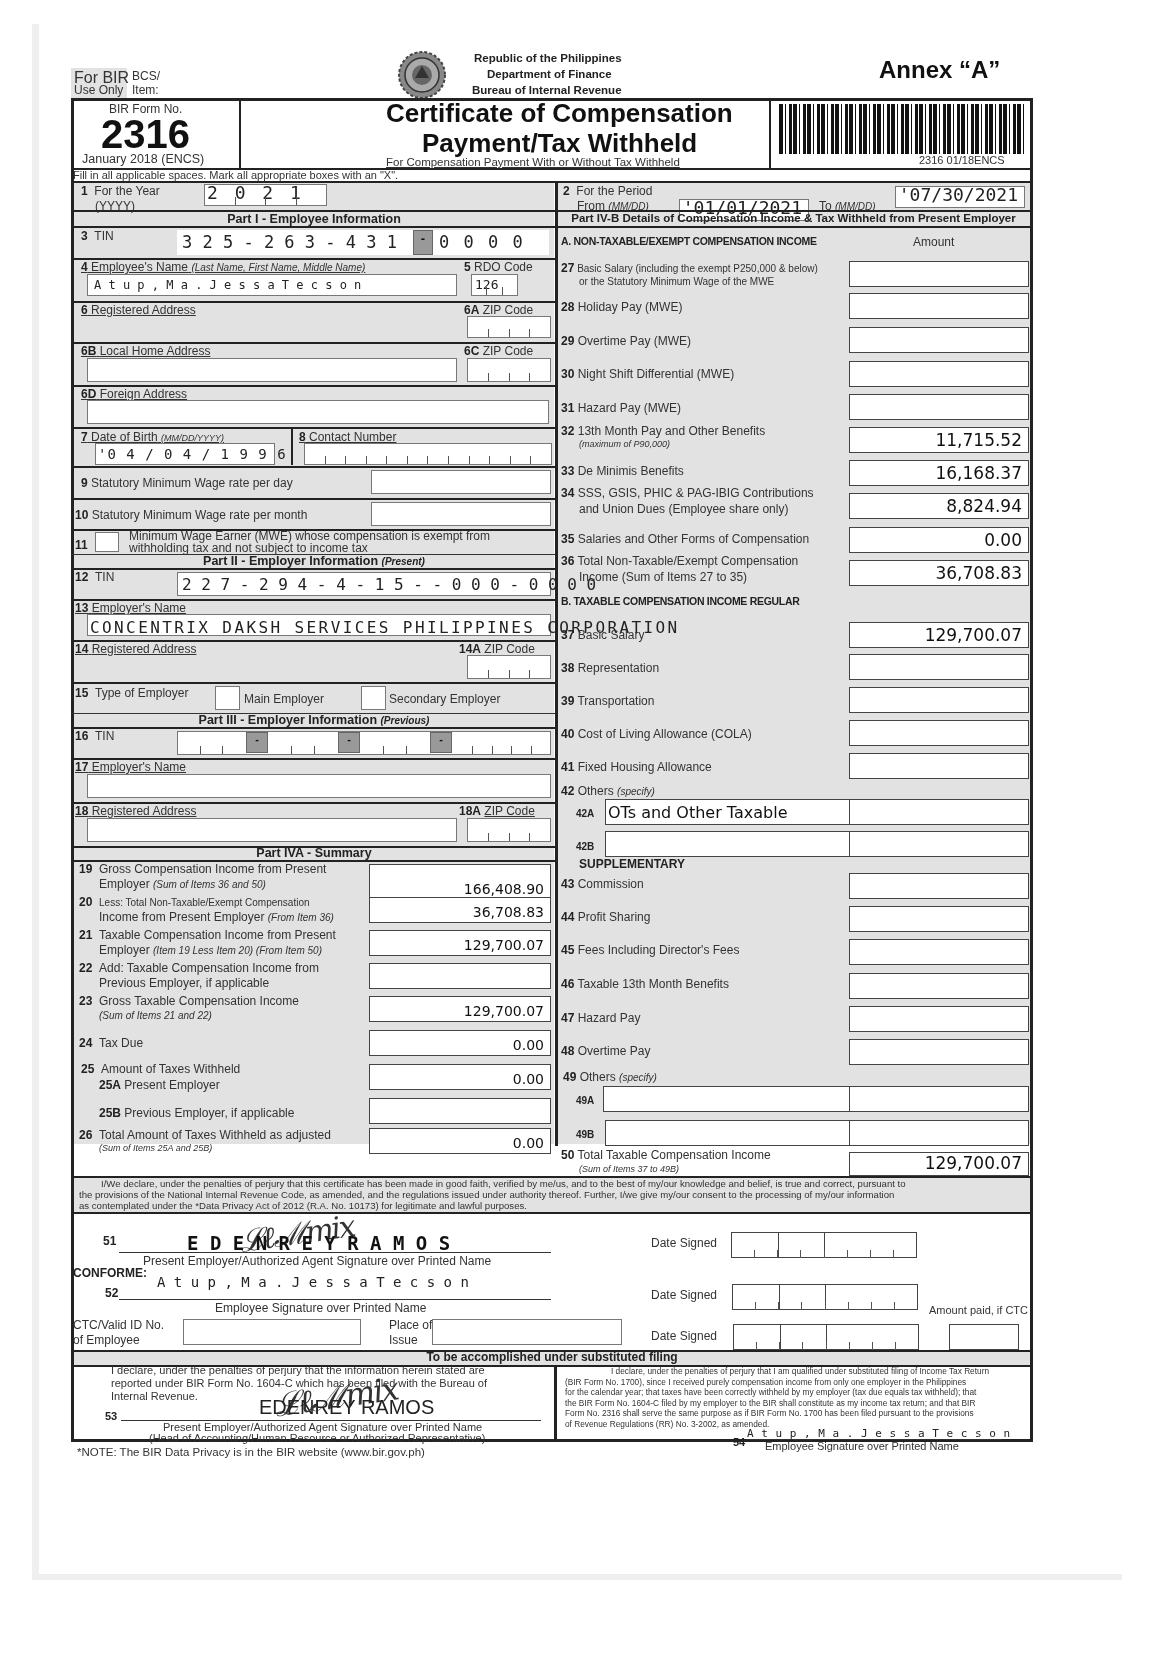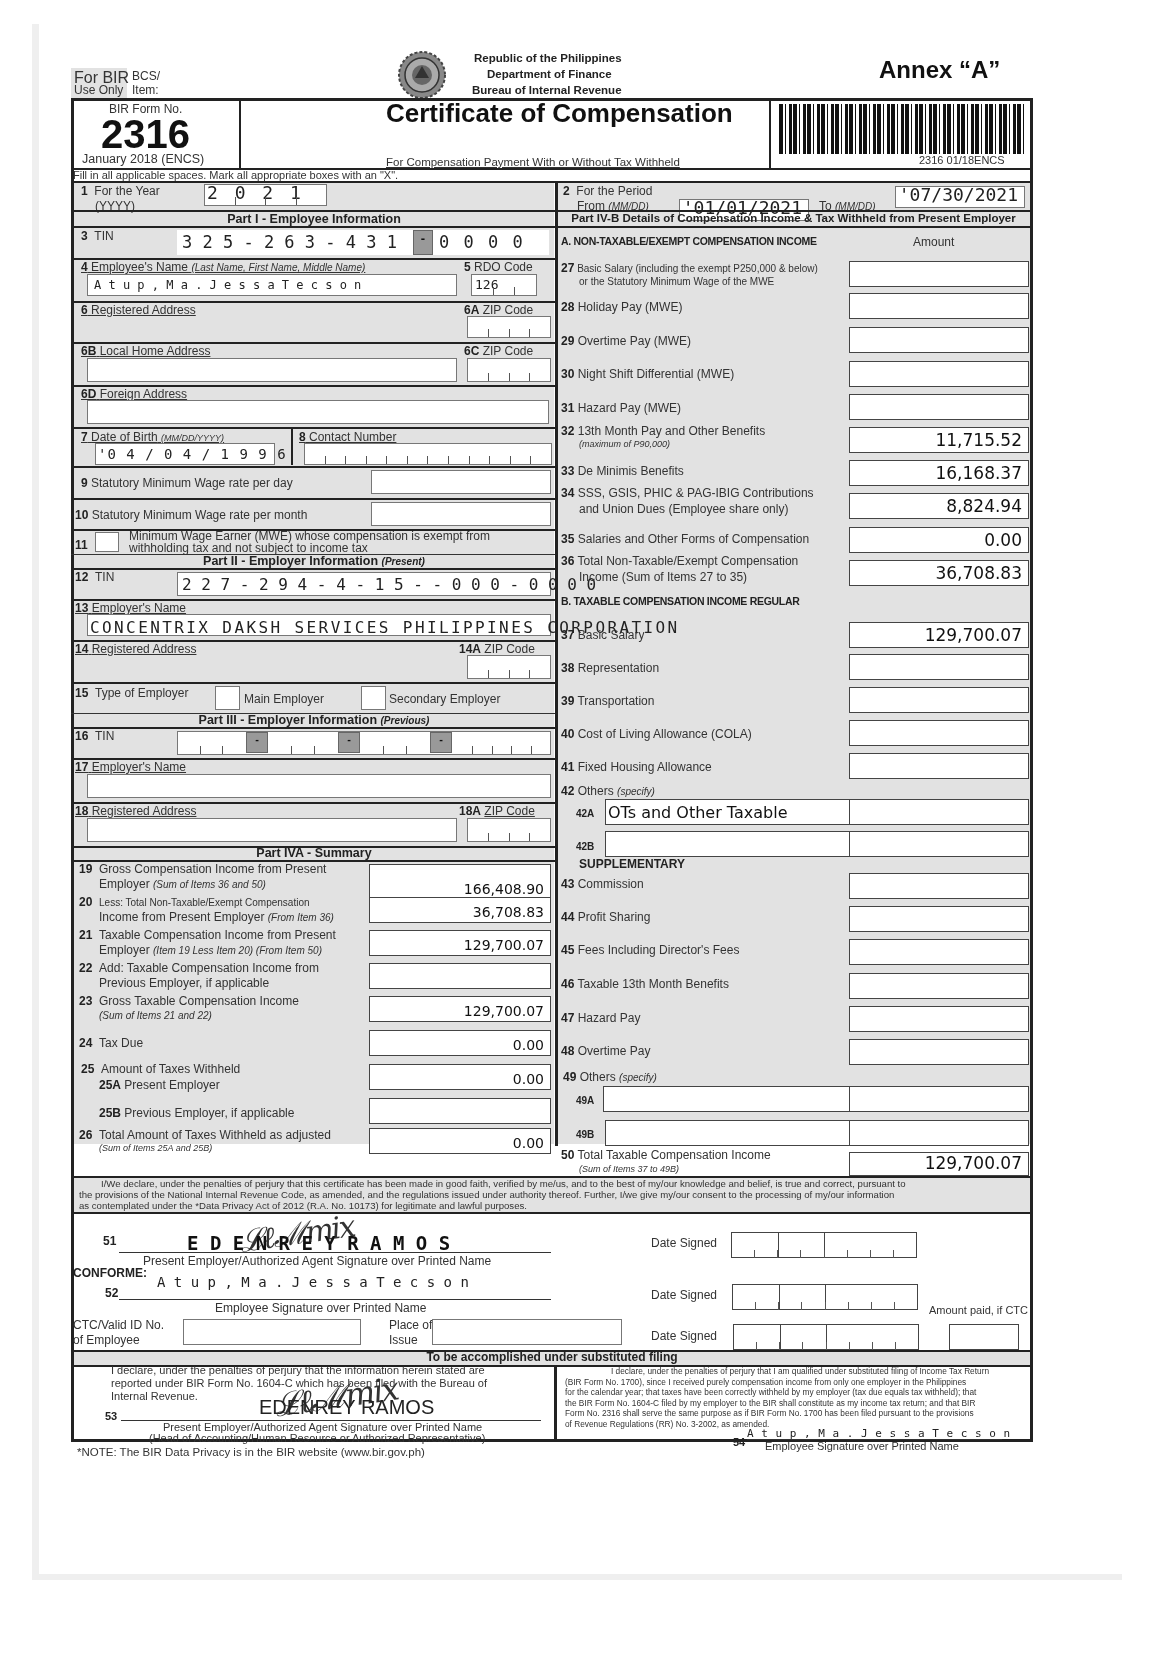--- a/index.html
+++ b/index.html
@@ -55,20 +55,21 @@
   <div class="t b" style="left:840px;top:32px;font-size:24px;color:#111">Annex “A”</div>
 
   <div class="frame" style="left:32px;top:74px;width:962px;height:1344px"></div>
 
   <div class="vl" style="left:200px;top:74px;height:70px"></div>
   <div class="vl" style="left:730px;top:74px;height:70px"></div>
   <div class="t" style="left:70px;top:78px;color:#333">BIR Form No.</div>
   <div class="t b" style="left:62px;top:88px;font-size:40px;color:#111">2316</div>
   <div class="t" style="left:43px;top:128px;font-size:12.5px">January 2018 (ENCS)</div>
   <div class="t b" style="left:347px;top:74px;font-size:26px;color:#111">Certificate of Compensation</div>
+  <div class="t b" style="left:383px;top:104px;font-size:26px;color:#111">Payment/Tax Withheld</div>
   <div class="t u" style="left:347px;top:132px;font-size:11.5px">For Compensation Payment With or Without Tax Withheld</div>
 
   <div class="abs" style="left:740px;top:80px;width:246px;height:50px;background:repeating-linear-gradient(90deg,#111 0 4px,#fff 4px 6px,#111 6px 7px,#fff 7px 10px,#111 10px 13px,#fff 13px 14px)"></div>
   <div class="t" style="left:880px;top:130px;font-size:11px">2316 01/18ENCS</div>
 
   <div class="hl" style="left:32px;top:144px;width:962px"></div>
   <div class="t" style="left:34px;top:145px;font-size:11px">Fill in all applicable spaces. Mark all appropriate boxes with an "X".</div>
   <div class="hl" style="left:32px;top:157px;width:962px"></div>
 
   <div class="abs gray" style="left:35px;top:159px;width:480px;height:961px"></div>
@@ -109,21 +110,21 @@
     <div class="sep" style="left:236px;top:0;width:20px;height:25px">-</div>
     <div class="t mono" style="left:262px;top:2px;font-size:17px;color:#222;word-spacing:4px">0  0  0  0</div>
   </div>
   <div class="hl" style="left:32px;top:234px;width:484px"></div>
 
   <div class="t u" style="left:42px;top:236px"><span class="b">4</span> <span>Employee's Name</span> <span class="i small">(Last Name, First Name, Middle Name)</span></div>
   <div class="box" style="left:48px;top:250px;width:370px;height:22px">
     <div class="t mono" style="left:6px;top:3px;font-size:12px">A t u p ,   M a .   J e s s a   T e c s o n</div>
   </div>
   <div class="t" style="left:425px;top:236px"><span class="b">5</span> <span>RDO Code</span></div>
-  <div class="box" style="left:432px;top:250px;width:66px;height:22px">
+  <div class="box" style="left:432px;top:250px;width:47px;height:22px">
     <div class="t mono" style="left:3px;top:2px;font-size:13px">126</div>
     <div class="ticks">
         <span></span>
         <span></span>
         <span></span>
       </div>
   </div>
   <div class="hl" style="left:32px;top:277px;width:484px"></div>
 
   <div class="t u" style="left:42px;top:279px"><span class="b">6</span> <span>Registered Address</span></div>

